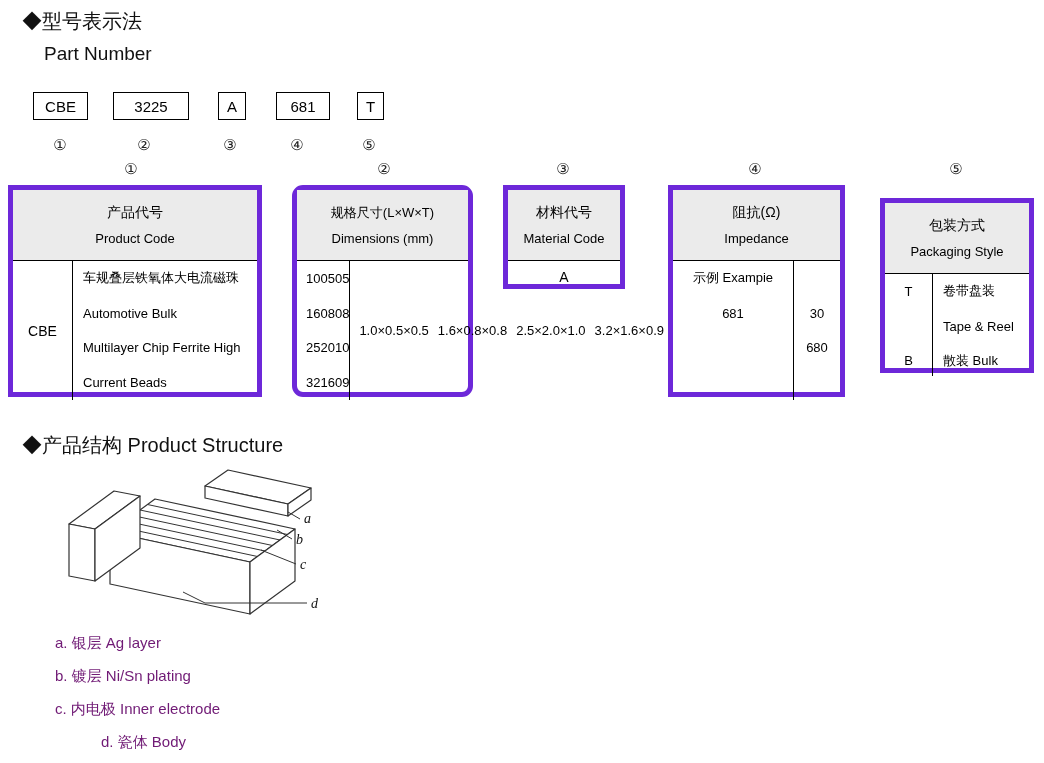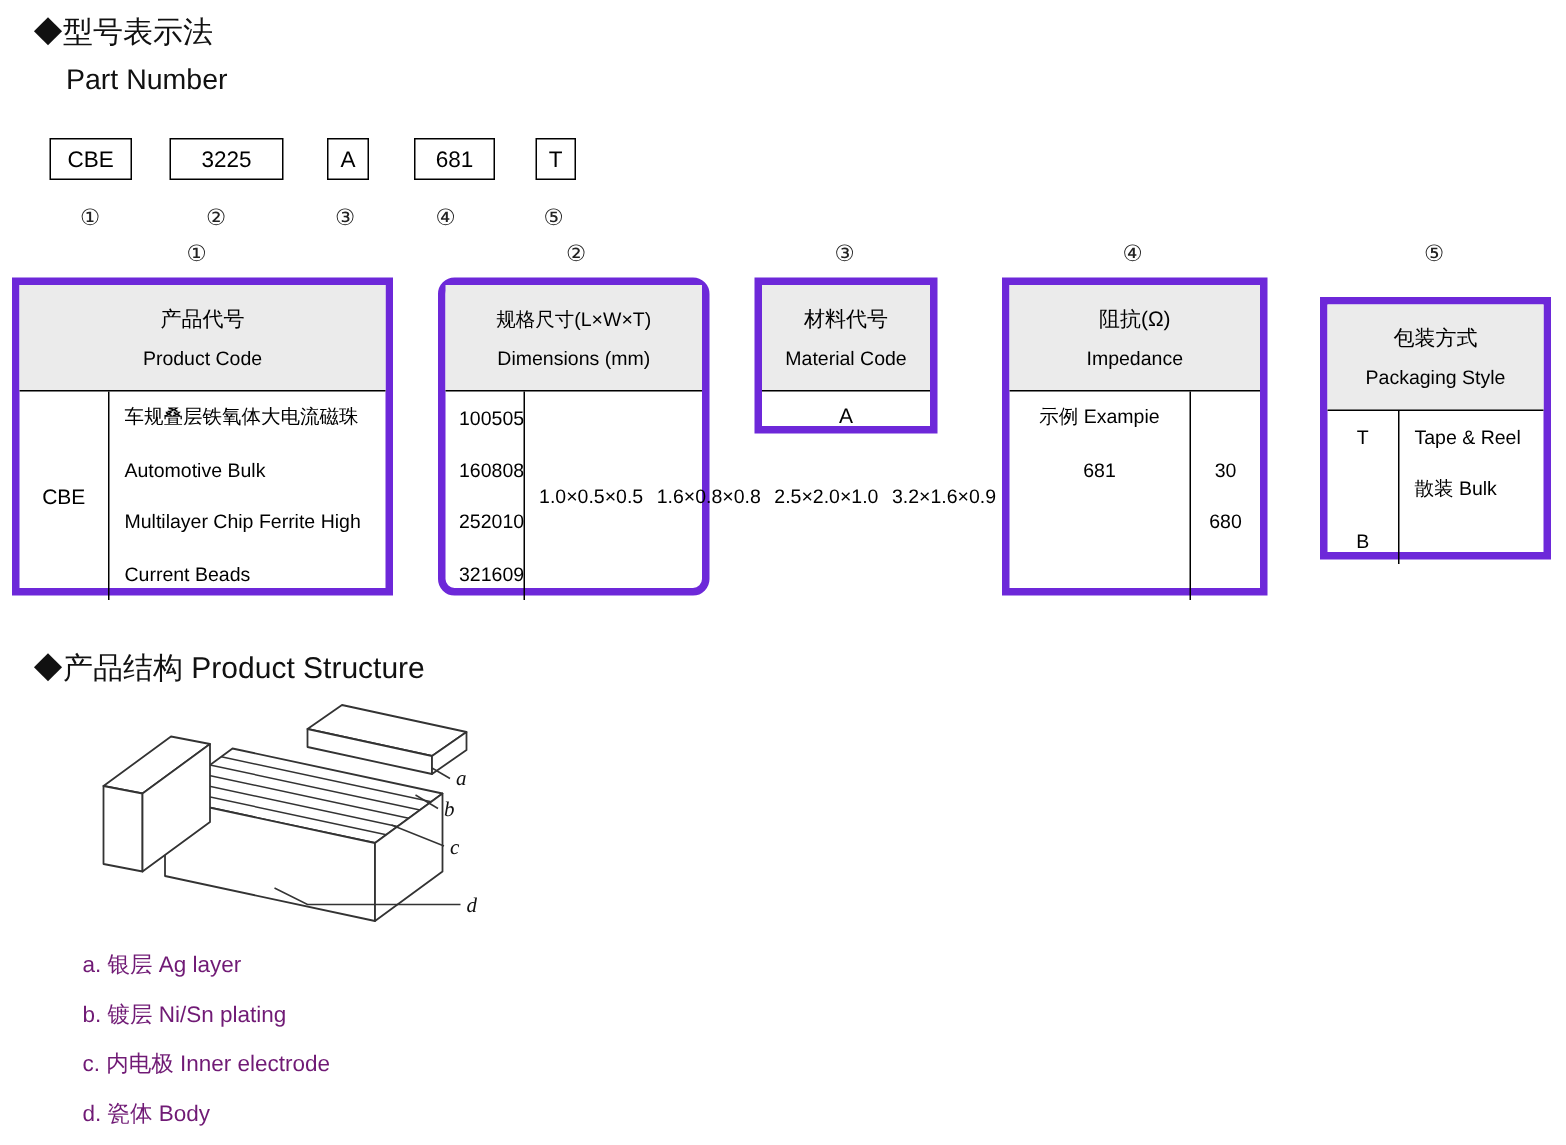--- a/index.html
+++ b/index.html
@@ -127,20 +127,21 @@
       <div class="fs14">包装方式</div>
       <div class="fs13">Packaging Style</div>
     </div>
     <div class="tbl-body" style="height:102px;">
       <div class="vline" style="width:48px;">
         <div class="row34 fs13" style="justify-content:center;">T</div>
         <div class="row34 fs13" style="justify-content:center;"></div>
         <div class="row34 fs13" style="justify-content:center;">B</div>
       </div>
       <div style="flex:1;">
+        <div class="row34 fs13" style="padding-left:10px;">卷带盘装</div>
         <div class="row34 fs13" style="padding-left:10px;">Tape &amp; Reel</div>
         <div class="row34 fs13" style="padding-left:10px;">散装  Bulk</div>
       </div>
     </div>
   </div>
 
   <div class="abs sec-title" style="left:22px; top:432px;">◆产品结构 Product Structure</div>
 
   <svg class="abs" style="left:55px; top:468px;" width="300" height="160" viewBox="0 0 300 160">
     <g fill="#ffffff" stroke="#333333" stroke-width="1.2" stroke-linejoin="round">
@@ -177,15 +178,15 @@
 
     <text x="249" y="55">a</text>
     <text x="241" y="76">b</text>
     <text x="245" y="101">c</text>
     <text x="256" y="140">d</text>
   </svg>
 
   <div class="legend-item" style="top:634px;">a. 银层  Ag layer</div>
   <div class="legend-item" style="top:667px;">b. 镀层 Ni/Sn plating</div>
   <div class="legend-item" style="top:700px;">c. 内电极 Inner electrode</div>
-  <div class="legend-item" style="top:733px;">d. 瓷体 Body</div>
+  <div class="legend-item" style="top:733px;margin-left:46px;">d. 瓷体 Body</div>
 
 </div>
 
 </body></html>

